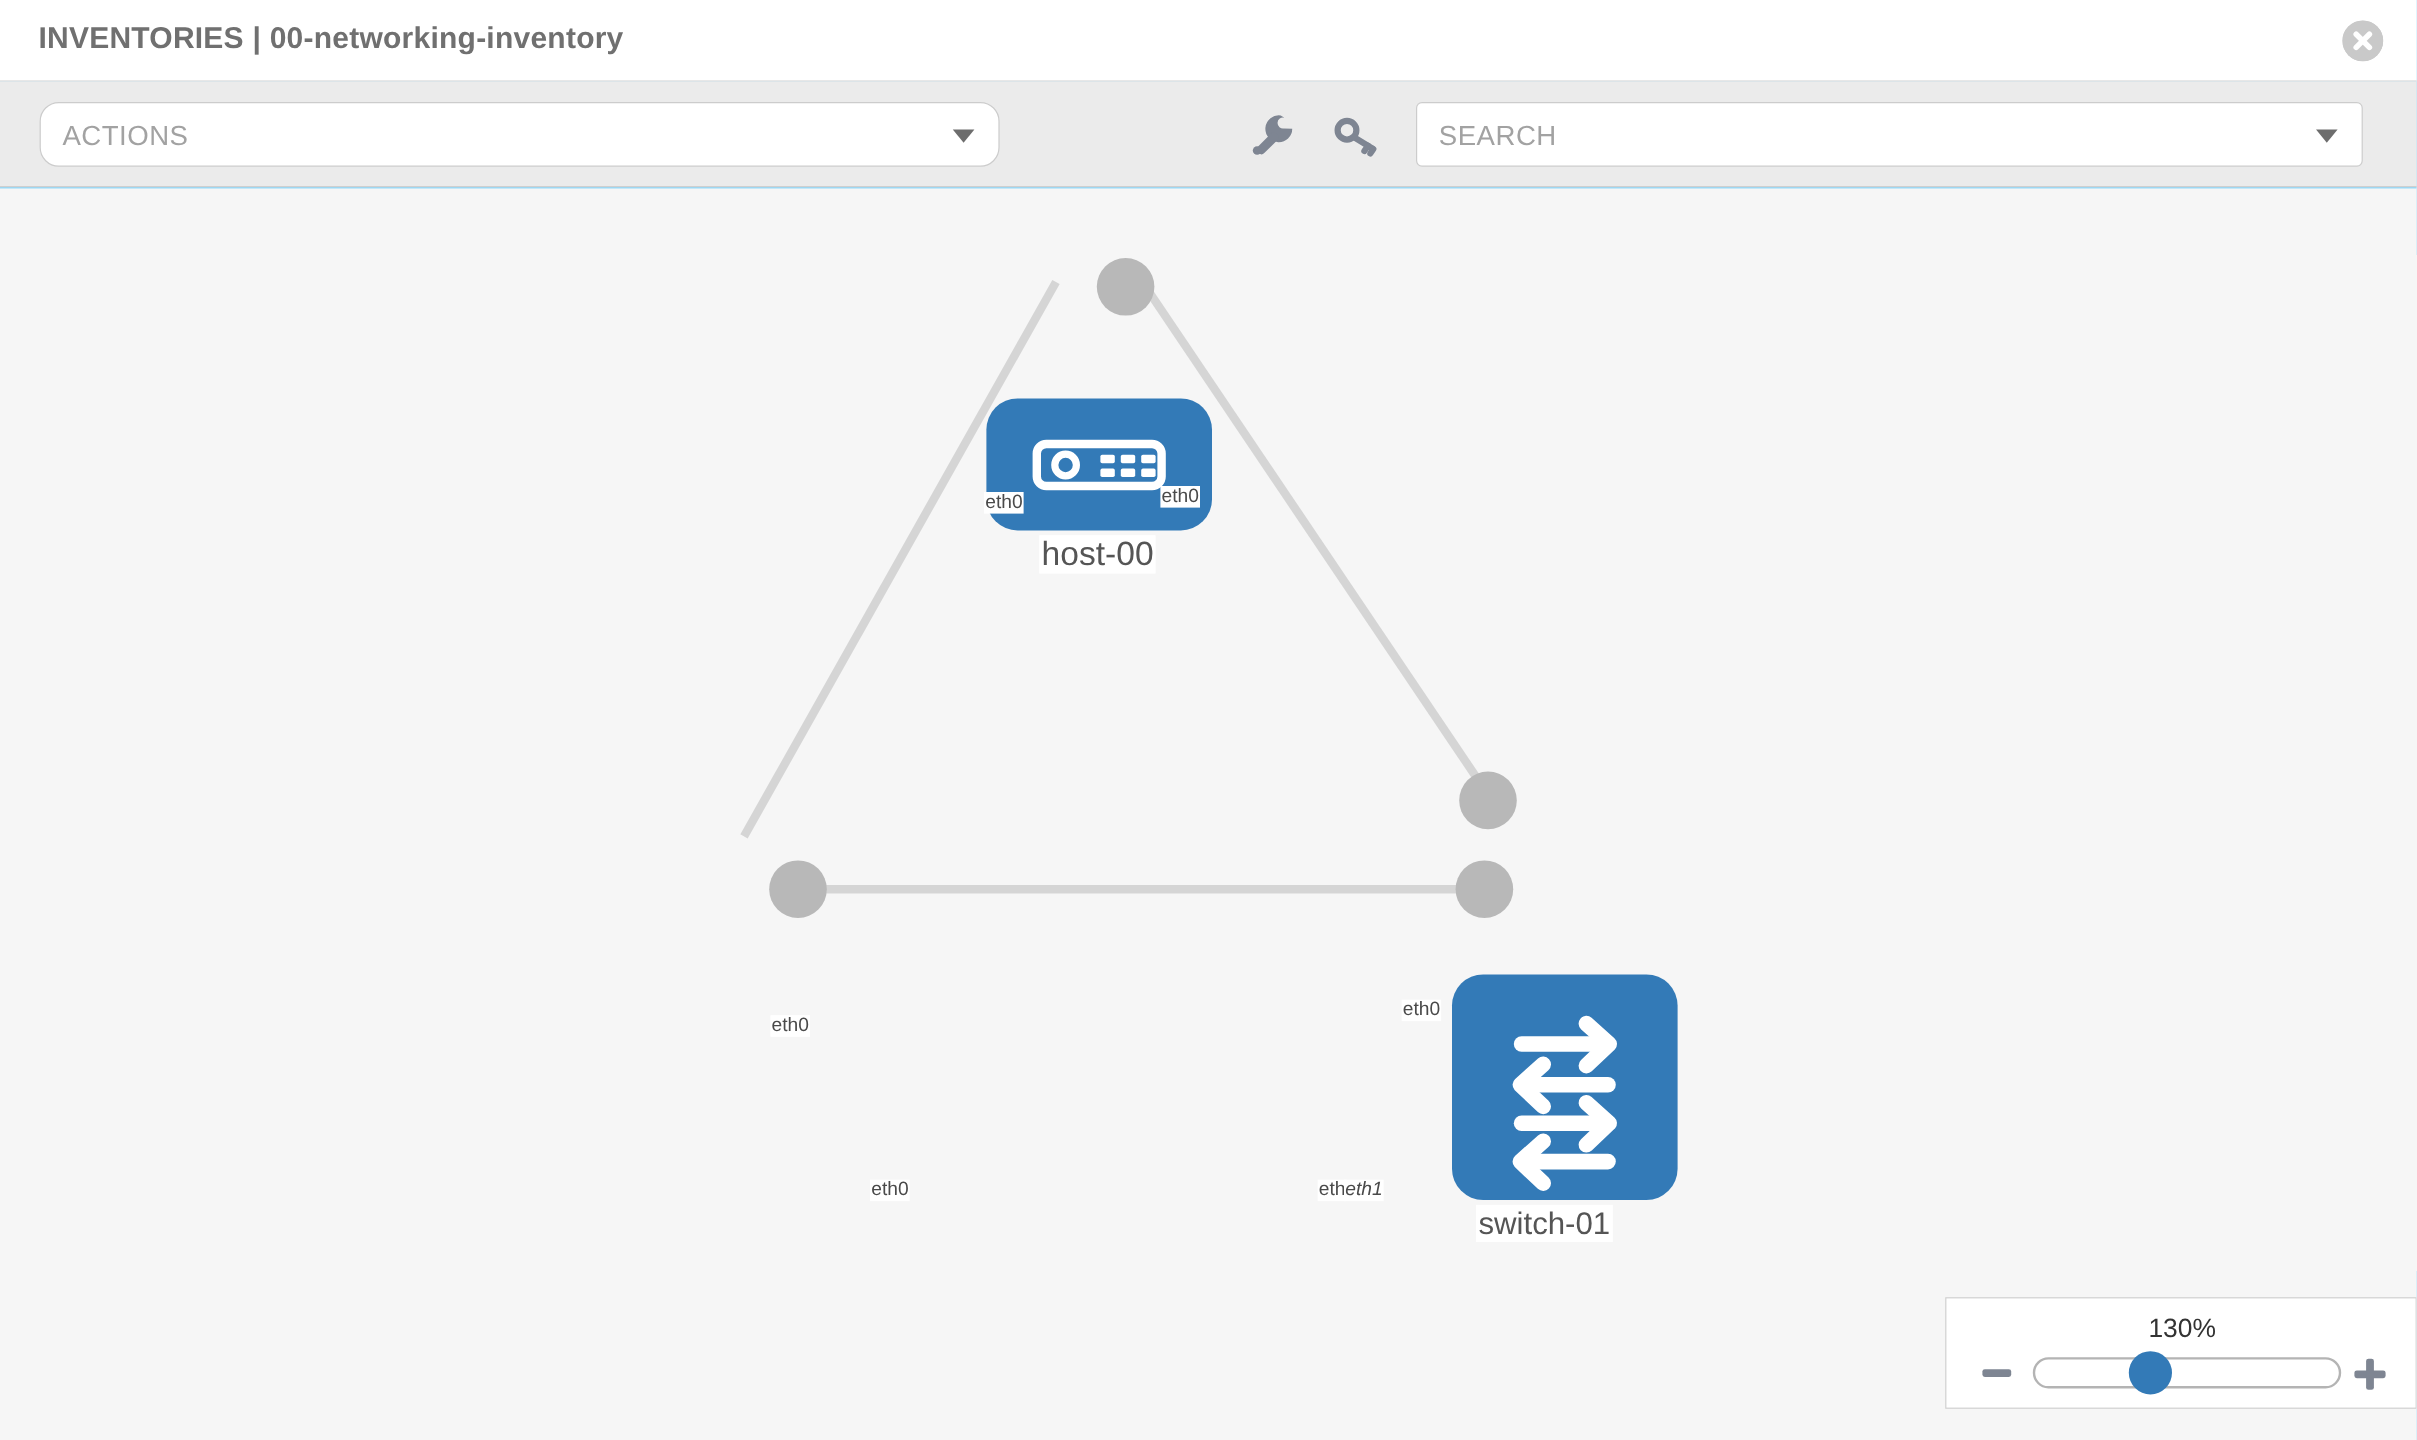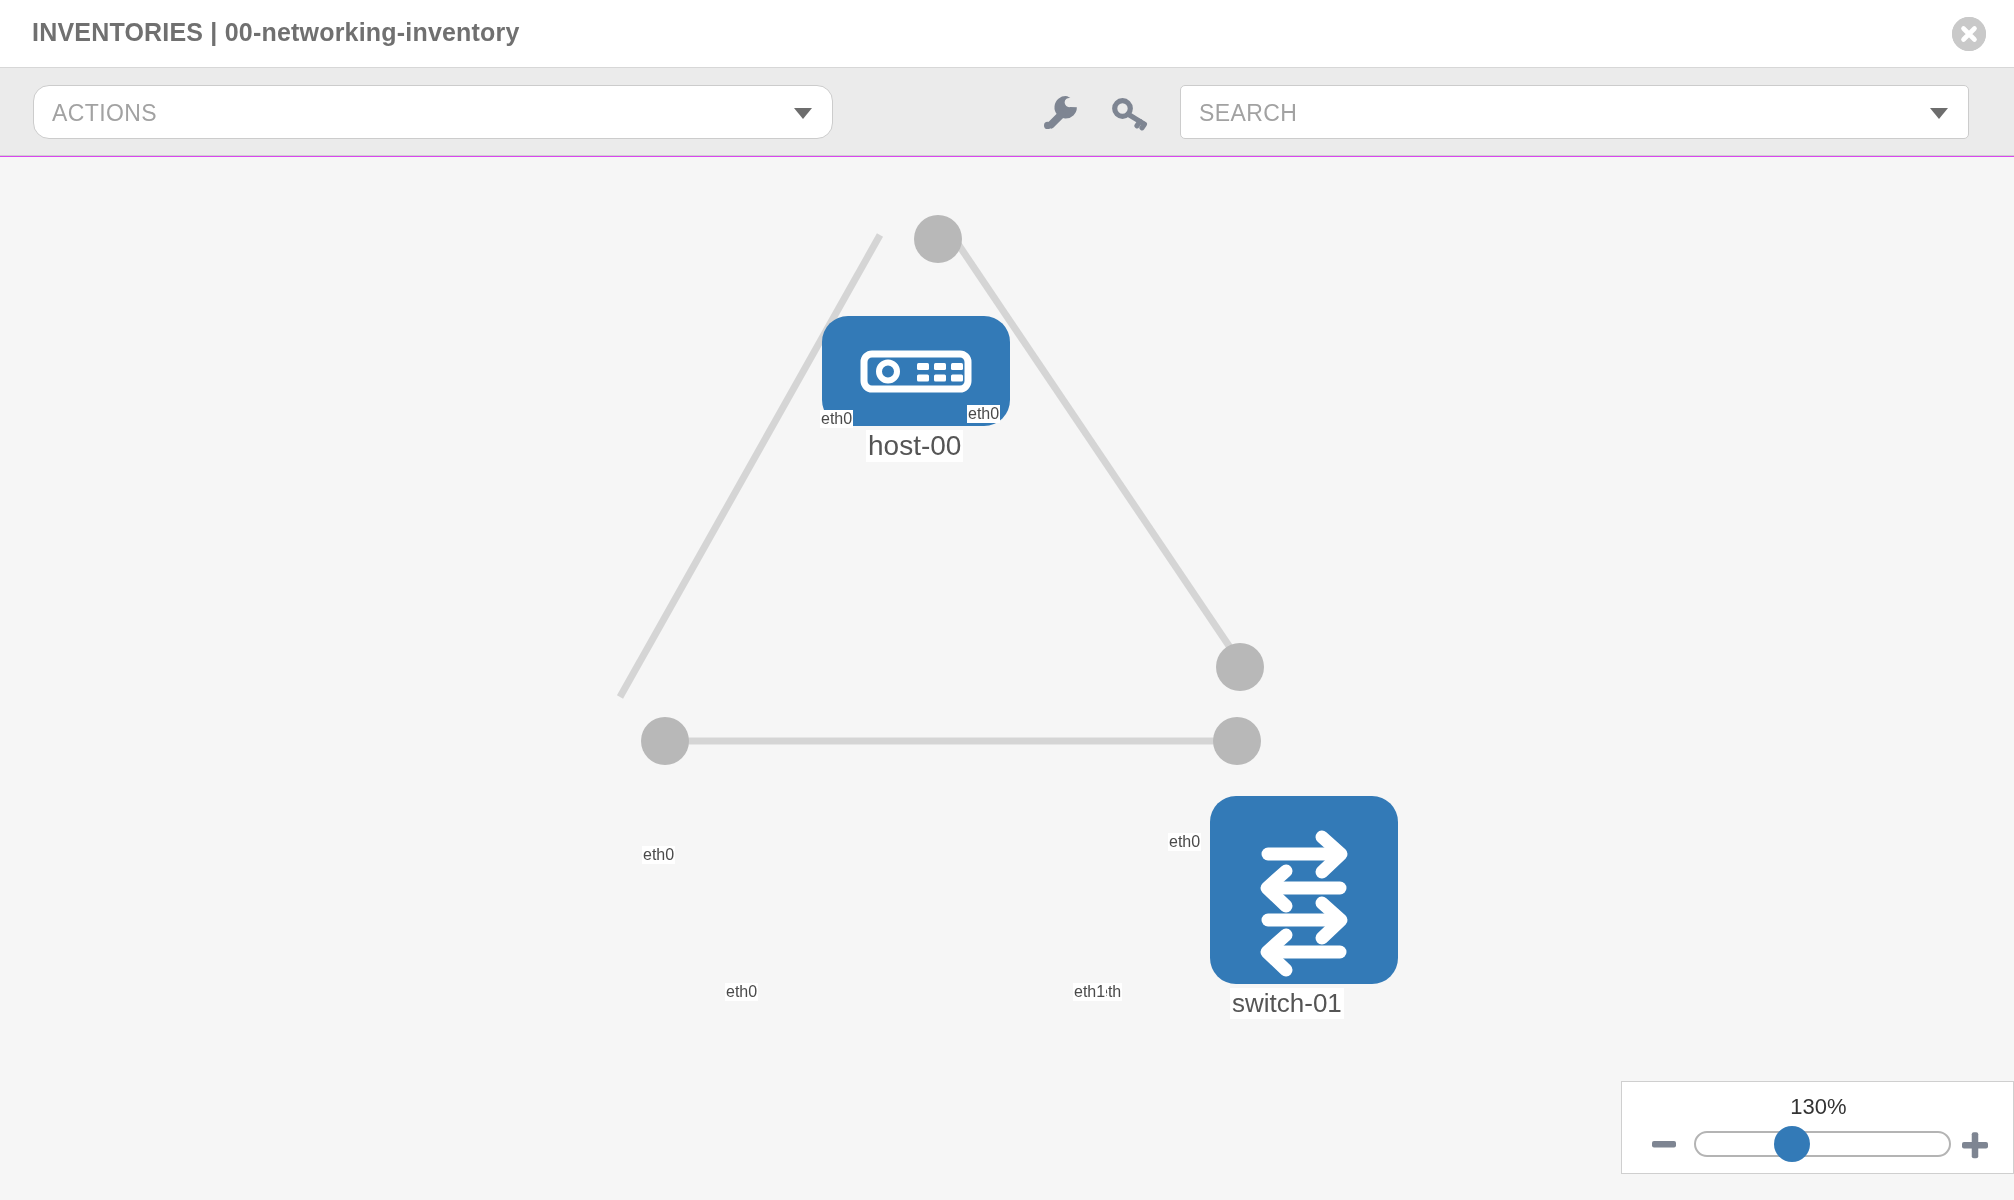--- a/index.html
+++ b/index.html
@@ -9,21 +9,21 @@
     height: 1200px;
     overflow: hidden;
     background: #ffffff;
     font-family: "Liberation Sans", sans-serif;
   }
 
   #app {
     position: relative;
     width: 2014px;
     height: 1200px;
-    background: #d946ef;
+    background: #7dd3fc;
   }
 
   
   .titlebar {
     position: absolute;
     left: 0; top: 0;
     width: 2014px;
     height: 68px;
     background: #ffffff;
     border-bottom: 1px solid #d7d7d7;
@@ -133,20 +133,21 @@
   .canvas svg.topology {
     position: absolute;
     left: 0; top: 0;
     width: 2014px;
     height: 1043px;
   }
 
   
   .node {
     position: absolute;
+    margin-top: 16px;
   }
   .node-shape {
     position: absolute;
     background: #337ab7;
   }
   .node-label {
     position: absolute;
     font-size: 26px;
     color: #555555;
     background: #ffffff;
@@ -345,21 +346,21 @@
       </svg>
       <div class="node-label" style="left:20px; top:192px;">switch-01</div>
     </div>
 
     <div class="iface-label" style="left:820px; top:253px;">eth0</div>
     <div class="iface-label" style="left:967px; top:248px;">eth0</div>
     <div class="iface-label" style="left:642px; top:689px;">eth0</div>
     <div class="iface-label" style="left:1168px; top:676px;">eth0</div>
     <div class="iface-label" style="left:725px; top:826px;">eth0</div>
     <div class="iface-label" style="left:1098px; top:826px;">eth</div>
-    <div class="iface-label" style="left:1073px; top:826px;">eth1</div>
+    <div class="iface-label" style="left:1120px; top:826px;font-style:italic;">eth1</div>
 
     <div class="zoom-panel" style="left:1621px; top:924px;">
       <div class="zoom-value">130%</div>
 
       <div class="zoom-minus">
         <svg width="28" height="28" viewBox="0 0 28 28" aria-hidden="true">
           <rect x="2" y="11" width="24" height="6.5" rx="2" fill="#7e8592"></rect>
         </svg>
       </div>
 

